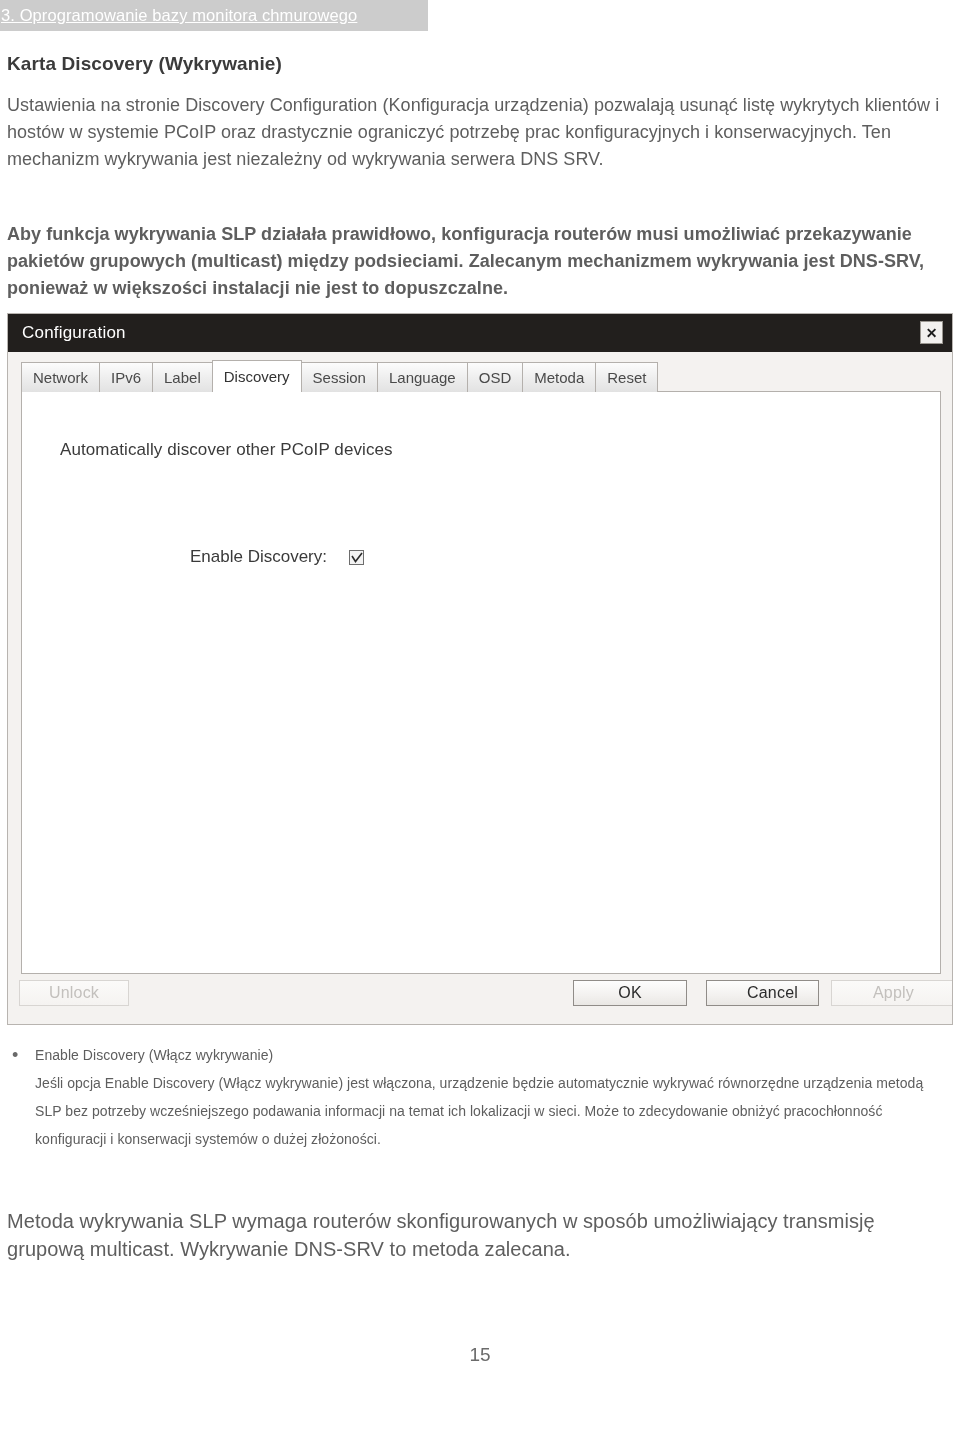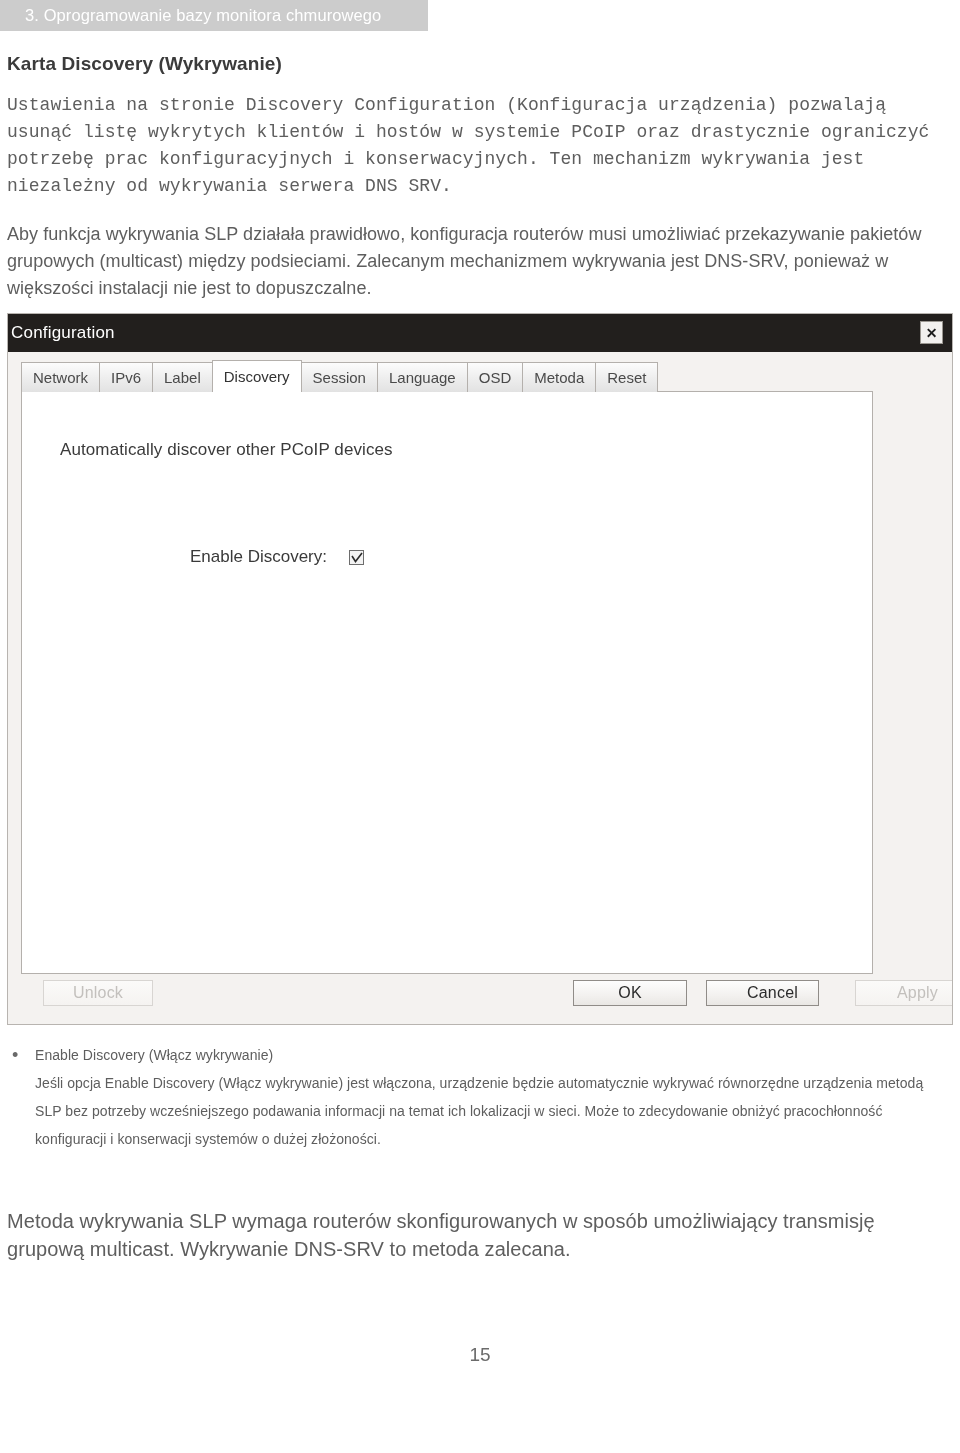--- a/index.html
+++ b/index.html
@@ -24,23 +24,24 @@
     width: 428px;
     height: 31px;
     background: #cccccc;
     display: flex;
     align-items: center;
   }
   .chapter-band-text {
     color: #ffffff;
     font-size: 16.5px;
     line-height: 31px;
-    padding-left: 25px;
+    padding-left: 1px;
     letter-spacing: .1px;
     white-space: nowrap;
+    text-decoration: underline;
   }
 
   
   .doc-heading {
     position: absolute;
     left: 7px;
     top: 40px;
     font-size: 19px;
     font-weight: bold;
     color: #3b3b3b;
@@ -49,22 +50,22 @@
 
   .para {
     position: absolute;
     left: 7px;
     width: 946px;
     font-size: 18px;
     line-height: 27px;
     color: #5e5e5e;
     letter-spacing: .05px;
   }
-  .para-intro { top: 74px; font-family: Liberation Mono, monospace; }
-  .para-slp   { top: 203px; }
+  .para-intro { top: 74px; }
+  .para-slp   { top: 203px; font-weight: bold; }
 
   
   .dialog {
     position: absolute;
     left: 7px;
     top: 313px;
     width: 946px;
     height: 712px;
     background: #f4f2f0;
     border: 1px solid #b8b4b0;
@@ -77,21 +78,21 @@
     top: 0;
     width: 100%;
     height: 38px;
     background: #221f1d;
     display: flex;
     align-items: center;
   }
   .dialog-title {
     color: #ffffff;
     font-size: 17px;
-    padding-left: 3px;
+    padding-left: 14px;
     letter-spacing: .2px;
   }
   .dialog-close {
     position: absolute;
     right: 9px;
     top: 7px;
     width: 23px;
     height: 23px;
     background: #f2f0ee;
     border: 1px solid #9a9690;
@@ -138,21 +139,21 @@
     border-color: #b4b0ac;
     position: relative;
     z-index: 4;
   }
 
   
   .panel {
     position: absolute;
     left: 13px;
     top: 77px;
-    width: 852px;
+    width: 920px;
     height: 583px;
     background: #ffffff;
     border: 1px solid #b4b0ac;
     box-sizing: border-box;
   }
   .panel-heading {
     position: absolute;
     left: 38px;
     top: 48px;
     font-size: 17px;
@@ -206,21 +207,20 @@
     font-size: 16px;
     background: linear-gradient(to bottom, #fdfdfd 0%, #f3f1ef 60%, #e9e7e4 100%);
     border: 1px solid #908c88;
     color: #2b2b2b;
     letter-spacing: .2px;
   }
   .btn.disabled {
     color: #c3c0bd;
     border-color: #d8d5d2;
     background: linear-gradient(to bottom, #fbfaf9 0%, #f5f3f1 100%);
-    margin-left: 24px;
   }
   .btn-unlock { left: 11px;  width: 110px; }
   .btn-ok     { left: 565px; width: 114px; }
   .btn-cancel { left: 698px; width: 113px; padding-left: 20px; }
   .btn-apply  { left: 823px; width: 125px; }
 
   
   .bullet-block {
     position: absolute;
     left: 7px;

